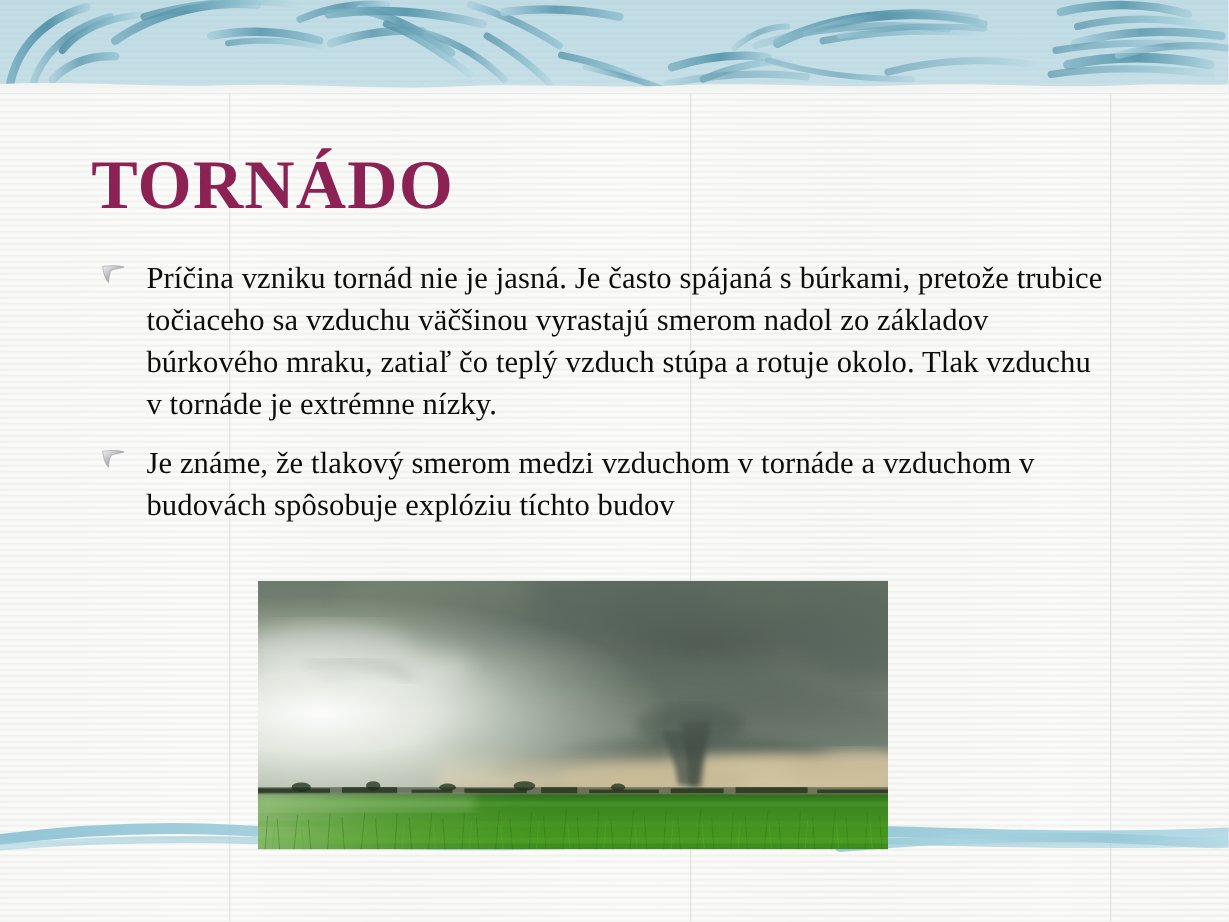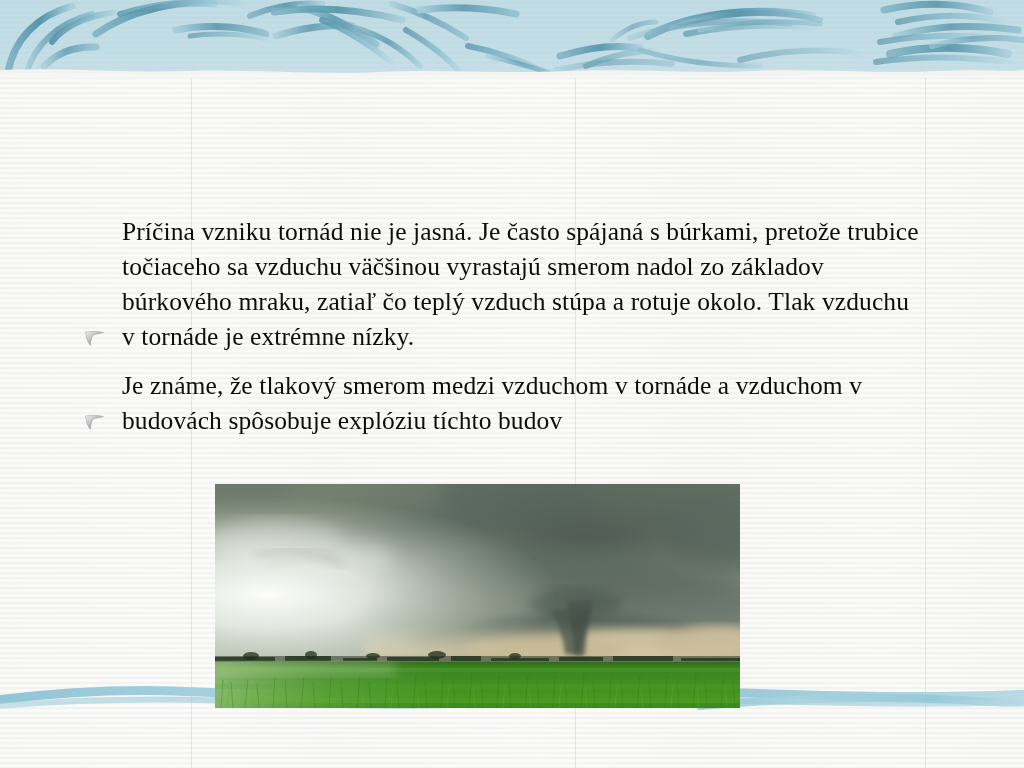--- a/index.html
+++ b/index.html
@@ -95,21 +95,21 @@
 
   
   .body {
     position: absolute;
     left: 84px;
     top: 214px;
     width: 835px;
   }
   .bullet-row {
     display: flex;
-    align-items: flex-end;
+    align-items: flex-start;
     margin-bottom: 14px;
   }
   .bullet-mark {
     flex: 0 0 38px;
     padding-top: 6px;
   }
   .bullet-text {
     font-size: 25.5px;
     line-height: 35px;
     color: #0d0d0d;
@@ -209,20 +209,21 @@
 
       <path d="M0,78 L0,70 C60,67 120,73 186,71 C256,69 312,75 378,72
                C444,69 500,74 566,71 C632,68 690,74 752,71
                C818,68 876,74 938,71 C980,69 1006,72 1024,70 L1024,78 Z" fill="#f3f3f1"></path>
       <path d="M0,78 L0,74 C70,71 140,76 212,74 C288,72 344,77 414,75
                C486,73 540,77 610,75 C678,73 736,78 800,75
                C866,72 922,77 984,75 C1002,74 1014,76 1024,75 L1024,78 Z" fill="#f6f6f4"></path>
     </svg>
   </div>
 
+  <div class="title">TORNÁDO</div>
 
   <div class="body">
 
     <div class="bullet-row">
       <div class="bullet-mark">
         <svg width="22" height="20" viewBox="0 0 22 20">
           <defs>
             <linearGradient id="bul1" x1="0" y1="0" x2="1" y2="1">
               <stop offset="0%" stop-color="#f2f2f2"></stop>
               <stop offset="45%" stop-color="#b9b9bd"></stop>

